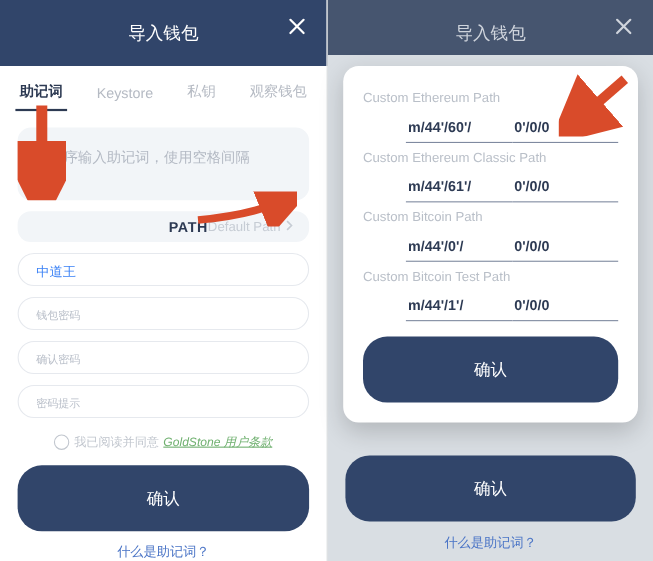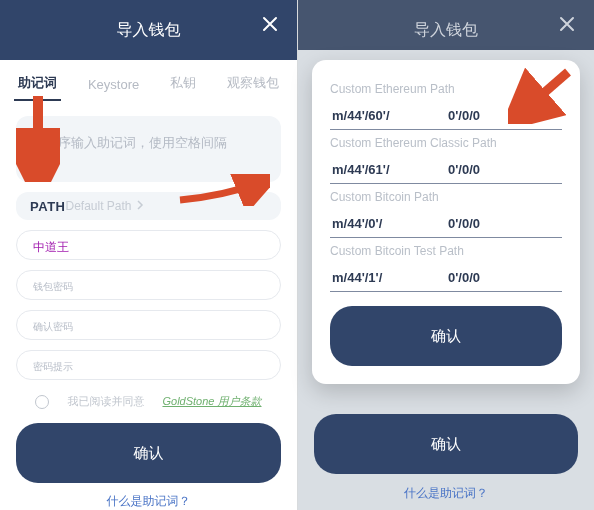--- a/index.html
+++ b/index.html
@@ -9,43 +9,43 @@
   .screen.right { border-left: 1px solid #d8dbdd; }
   .titlebar { height: 60px; background: #31456a; display: flex; align-items: center; justify-content: center; position: relative; color: #fff; font-size: 16px; }
   .titlebar .close { position: absolute; right: 16px; top: 13px; width: 22px; height: 22px; display: flex; align-items: center; justify-content: center; cursor: pointer; }
   .titlebar .close svg { width: 16px; height: 16px; }
   .tabs { display: flex; padding: 0 14px; height: 40px; align-items: flex-end; gap: 18px; font-size: 13px; color: #b5bac3; justify-content: space-between; }
   .tab { padding: 8px 4px 8px; position: relative; cursor: pointer; }
   .tab.active { color: #2d3a53; font-weight: 600; }
   .tab.active::after { content: ""; position: absolute; left: 0; right: 0; bottom: -1px; height: 2px; background: #2d3a53; }
   .content { flex: 1; padding: 10px 16px 0; display: flex; flex-direction: column; overflow: hidden; }
   .mnemonic-area { background: #f2f5f8; border-radius: 12px; padding: 18px 16px 30px; color: #b4bac4; font-size: 13px; margin-top: 6px; }
-  .path-row { margin-top: 10px; background: #f2f5f8; border-radius: 12px; height: 42px; display: flex; align-items: center; padding: 0 14px; justify-content: flex-start; cursor: pointer; }
+  .path-row { margin-top: 10px; background: #f2f5f8; border-radius: 12px; height: 42px; display: flex; align-items: center; padding: 0 14px; justify-content: flex-end; cursor: pointer; }
   .path-row .lbl { color: #2d3a53; font-weight: 700; font-size: 13px; letter-spacing: .5px; }
   .path-row .rhs { display: flex; align-items: center; gap: 4px; color: #c6ccd4; font-size: 12px; }
   .field { margin-top: 10px; border: 1px solid #e6e9ee; border-radius: 22px; height: 42px; padding: 4px 16px 0; display: flex; flex-direction: column; justify-content: center; }
   .field .lbl { font-size: 10px; color: #b8bec8; }
-  .field .val { font-size: 12px; color: #a21caf; }
-  .tos { margin-top: 14px; display: flex; align-items: center; justify-content: center; gap: 18px; font-size: 11px; color: #c1c6ce; }
+  .field .val { font-size: 12px; color: #3b82f6; }
+  .tos { margin-top: 14px; display: flex; align-items: center; justify-content: center; gap: 4px; font-size: 11px; color: #c1c6ce; }
   .tos .circle { width: 14px; height: 14px; border: 1.5px solid #c1c6ce; border-radius: 50%; }
   .tos .link { color: #6fb06f; text-decoration: underline; font-style: italic; cursor: pointer; }
   .primary-btn { margin: 14px 16px 0; background: #31456a; color: #fff; height: 60px; border-radius: 22px; display: flex; align-items: center; justify-content: center; font-size: 15px; cursor: pointer; }
   .footer-link { margin: 10px 0 0; text-align: center; font-size: 12px; color: #4a74c6; cursor: pointer; }
   
   .screen.right .titlebar { background: #46556f; color: #cfd4dc; }
   .screen.right .tabs { color: #8f96a6; }
   .screen.right .tabs .tab.active { color: #5a647c; }
   .screen.right .tabs .tab.active::after { background: #5a647c; }
   .dim-backfill { position: absolute; inset: 50px 0 0 0; background: #d9dee3; }
   .right .primary-btn.under { position: absolute; left: 16px; right: 16px; bottom: 36px; margin: 0; }
   .right .footer-link.under { position: absolute; left: 0; right: 0; bottom: 8px; }
   
   .popup { position: absolute; left: 14px; right: 14px; top: 60px; background: #fff; border-radius: 14px; box-shadow: 0 8px 22px rgba(0,0,0,.18); padding: 16px 18px 18px; }
   .popup .sec-title { color: #b9bfc8; font-size: 12px; margin: 6px 0 8px; }
-  .pair { display: flex; margin-bottom: 6px; }
+  .pair { display: flex; margin-bottom: 6px; margin-left: 39px; }
   .pair .seg { flex: 1; border-bottom: 1px solid #7f8aa0; padding: 4px 2px 6px; color: #2d3a53; font-size: 13px; font-weight: 600; }
   .popup .primary-btn { margin: 14px 0 0; }
   
   .arrow { position: absolute; pointer-events: none; }
   .arrow svg { display: block; }
 </style>
 </head>
 <body>
 
 <div class="screens">

